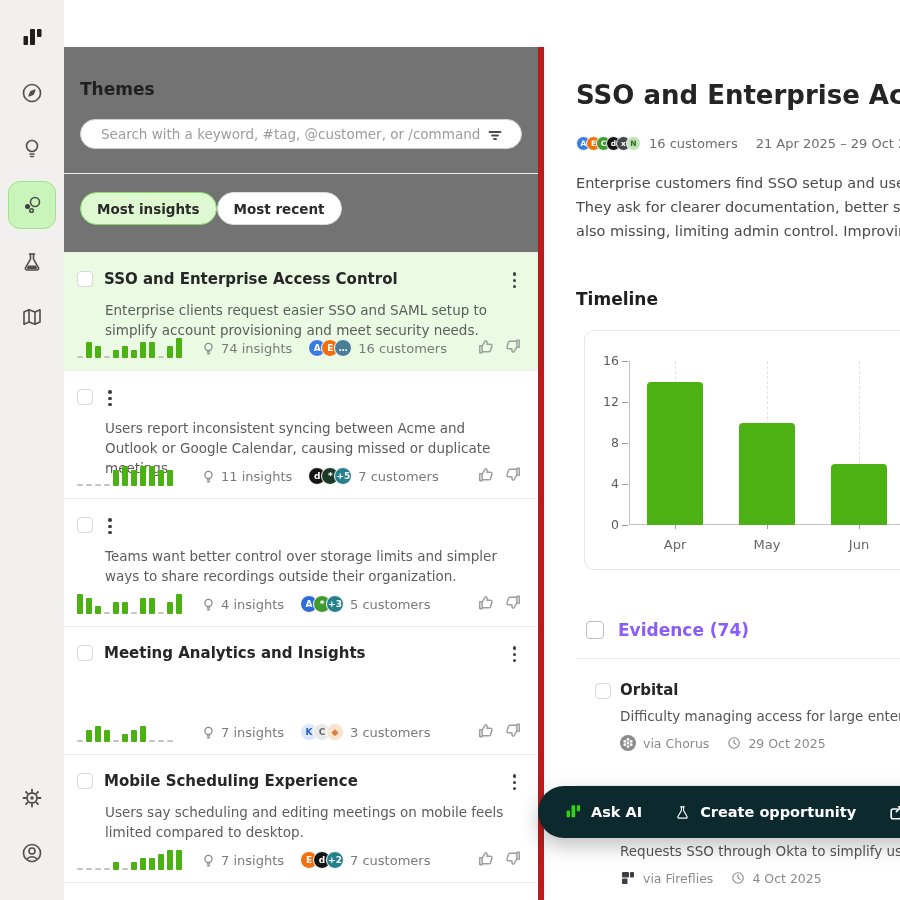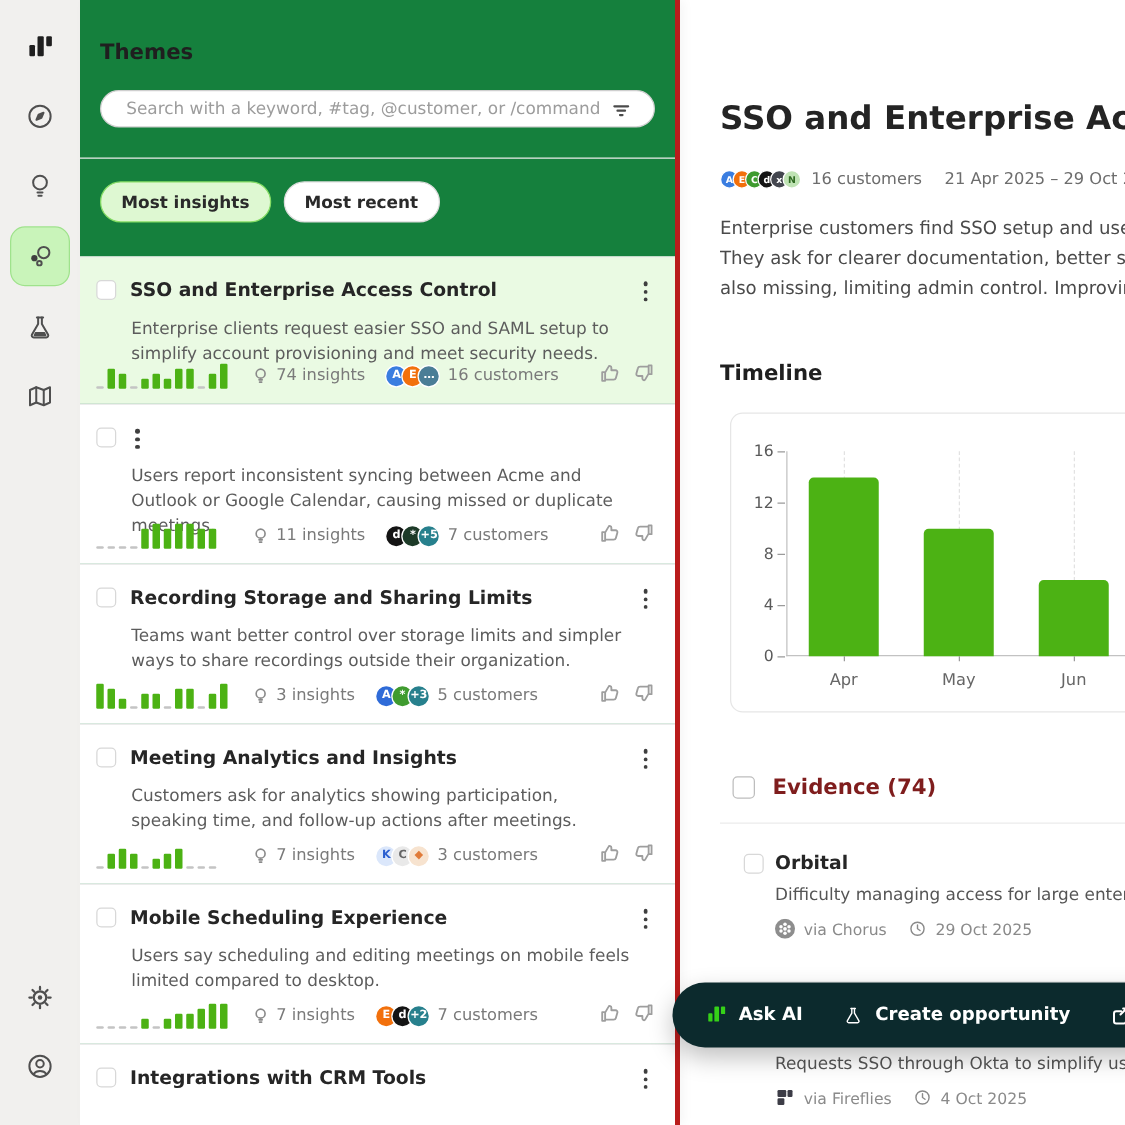--- a/index.html
+++ b/index.html
@@ -9,28 +9,28 @@
     font-family:"DejaVu Sans","Liberation Sans",sans-serif;
     background:#ffffff; color:#2c2c2c; display:flex;
   }
   
   .rail { width:64px; min-width:64px; background:#f1f0ee; display:flex; flex-direction:column; align-items:center; padding:16px 0 14px; }
   .rail-item { width:44px; height:44px; border-radius:12px; display:flex; align-items:center; justify-content:center; margin-bottom:11px; }
   .rail-item.active { background:#c9f4ba; border:1px solid #9fe28c; width:48px; height:48px; }
   .rail-item svg { stroke:#4f4f4f; fill:none; stroke-width:1.6; stroke-linecap:round; stroke-linejoin:round; }
   .rail .spacer { flex:1; }
   
-  .list-panel { width:480px; min-width:480px; border-right:4px solid #b91c1c; box-shadow:3px 0 8px rgba(0,0,0,.04); display:flex; flex-direction:column; background:#15803d; z-index:2; }
+  .list-panel { width:480px; min-width:480px; border-right:6px solid #b91c1c; box-shadow:3px 0 8px rgba(0,0,0,.04); display:flex; flex-direction:column; background:#737373; z-index:2;margin-top:47px; }
   .themes-title { font-size:17px; font-weight:700; color:#1f1f1f; padding:32px 16px 20px 16px; }
   .search-wrap { padding:0 16px 24px; }
   .search-box { height:30px; border:1px solid #cfcfcf; border-radius:22px; display:flex; align-items:center; padding:0 16px 0 18px; background:#fff; }
   .search-box input { border:none; outline:none; flex:1; font-size:13.5px; font-family:inherit; color:#333; background:transparent; }
   .search-box input::placeholder { color:#9c9c9c; }
   .hdiv { border-top:1px solid #ececec; }
-  .chips-row { padding:18px 16px 27px; display:flex; gap:10px; }
+  .chips-row { padding:18px 16px 27px; display:flex; }
   .chip { height:33px; border-radius:17px; padding:0 16px; display:flex; align-items:center; font-size:13.5px; font-weight:600; color:#2a2a2a; background:#fff; border:1px solid #dcdcdc; cursor:pointer; }
   .chip.active { background:#def8d2; border-color:#86dd65; }
   .cards { flex:1; overflow:hidden; }
   .card { border-top:1px solid #ececec; padding:16px 18px 12px 13px; height:128px; position:relative; background:#fff; }
   .card.selected { background:#eafae3; height:118px; }
   .card-head { display:flex; align-items:flex-start; }
   .checkbox { width:16px; height:16px; min-width:16px; border:1.5px solid #d8d8d8; border-radius:4px; background:#fff; display:inline-block; }
   .card-head .checkbox { margin:2px 11px 0 0; }
   .card-title { font-size:15px; font-weight:600; color:#262626; flex:1; line-height:20px; }
   .kebab { display:flex; flex-direction:column; align-items:center; padding:2px 4px; cursor:pointer; }
@@ -59,21 +59,21 @@
   .desc-line { white-space:nowrap; overflow:hidden; }
   .sec-title { font-size:17px; font-weight:700; color:#1f1f1f; margin-top:46px; }
   .chart-card { margin-top:21px; margin-left:8px; width:380px; height:240px; border:1px solid #e6e6e6; border-radius:10px; position:relative; background:#fff; }
   .plot-frame { position:absolute; left:44px; top:30px; width:330px; height:164px; border-left:1px solid #c2c2c2; border-bottom:1px solid #c2c2c2; }
   .ytick { position:absolute; left:6px; width:28px; text-align:right; font-size:12.5px; color:#5a5a5a; }
   .ymark { position:absolute; left:37px; width:6px; height:1px; background:#9a9a9a; }
   .grid { position:absolute; width:0; border-left:1px dashed #e2e2e2; }
   .bar { position:absolute; border-radius:4px 4px 0 0; }
   .xmark { position:absolute; width:1px; height:4px; background:#9a9a9a; }
   .xtick { position:absolute; width:60px; text-align:center; font-size:13px; color:#666; }
-  .ev-head { display:flex; align-items:center; gap:14px; margin:50px 0 0 10px; font-size:17px; font-weight:700; color:#7f1d1d; }
+  .ev-head { display:flex; align-items:center; gap:14px; margin:50px 0 0 10px; font-size:17px; font-weight:700; color:#8b5cf6; }
   .ev-head .checkbox { width:18px; height:18px; min-width:18px; border-color:#bdbdbd; }
   .ev-div { border-top:1px solid #ececec; margin-top:18px; }
   .ev-item { position:relative; padding:22px 0 16px 44px; }
   .ev-item .checkbox { position:absolute; left:19px; top:24px; }
   .ev-item.partial { padding-top:48px; }
   .ev-title { font-size:15px; font-weight:600; color:#262626; }
   .ev-desc { margin-top:9px; font-size:13.5px; color:#555; white-space:nowrap; overflow:hidden; }
   .ev-meta { margin-top:11px; display:flex; align-items:center; font-size:12.5px; color:#8a8a8a; }
   .ev-meta .gap { width:18px; }
   .ev-meta .ic { display:inline-flex; margin-right:7px; }
@@ -266,21 +266,20 @@
                   <path d="M2.6 7.2h2.2v6.6H2.6z M4.8 12.9h6.4c.8 0 1.5-.5 1.7-1.3l1.1-3.9c.3-1-.4-1.9-1.4-1.9H9.5V3.9c0-1.2-1.6-1.7-2.2-.6L4.8 7.6z"></path>
                 </g>
               </svg></span>
         </span>
       </div>
     </div>
 
     <div class="card">
       <div class="card-head">
         <span class="checkbox"></span>
-        <span class="card-title">Recording Storage and Sharing Limits</span>
         <span class="kebab">
             <i></i>
             <i></i>
             <i></i>
           </span>
       </div>
       <div class="card-desc">Teams want better control over storage limits and simpler ways to share recordings outside their organization.</div>
       <div class="card-foot">
         <span class="spark">
             <i style="height: 20px;"></i>
@@ -295,21 +294,21 @@
             <i class="sp0"></i>
             <i style="height: 12px;"></i>
             <i style="height: 20px;"></i>
           </span>
         <span class="foot-ic">
             <svg width="15" height="15" viewBox="0 0 16 16">
               <circle cx="8" cy="6.3" r="3.8"></circle>
               <path d="M6.6 11.6h2.8 M7.1 13.6h1.8"></path>
             </svg>
           </span>
-        <span class="foot-txt">3 insights</span>
+        <span class="foot-txt">4 insights</span>
         <span class="avs">
             <span class="av" style="background: rgb(47, 107, 216);">A</span>
             <span class="av" style="background: rgb(63, 155, 47);">*</span>
             <span class="av" style="background: rgb(39, 128, 141);">+3</span>
           </span>
         <span class="foot-txt">5 customers</span>
         <span class="thumbs">
           <span><svg width="17" height="17" viewBox="0 0 16 16">
                 <path d="M2.6 7.2h2.2v6.6H2.6z M4.8 12.9h6.4c.8 0 1.5-.5 1.7-1.3l1.1-3.9c.3-1-.4-1.9-1.4-1.9H9.5V3.9c0-1.2-1.6-1.7-2.2-.6L4.8 7.6z"></path>
               </svg></span>
@@ -325,21 +324,20 @@
     <div class="card">
       <div class="card-head">
         <span class="checkbox"></span>
         <span class="card-title">Meeting Analytics and Insights</span>
         <span class="kebab">
             <i></i>
             <i></i>
             <i></i>
           </span>
       </div>
-      <div class="card-desc">Customers ask for analytics showing participation, speaking time, and follow-up actions after meetings.</div>
       <div class="card-foot">
         <span class="spark">
             <i class="sp0"></i>
             <i style="height: 12px;"></i>
             <i style="height: 16px;"></i>
             <i style="height: 12px;"></i>
             <i class="sp0"></i>
             <i style="height: 8px;"></i>
             <i style="height: 12px;"></i>
             <i style="height: 16px;"></i>

